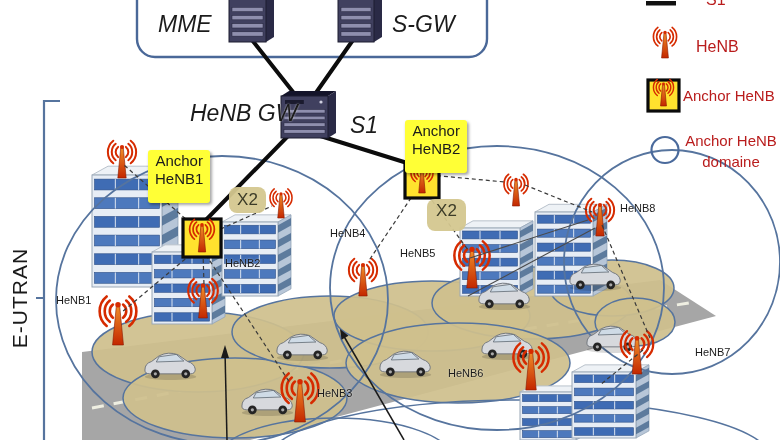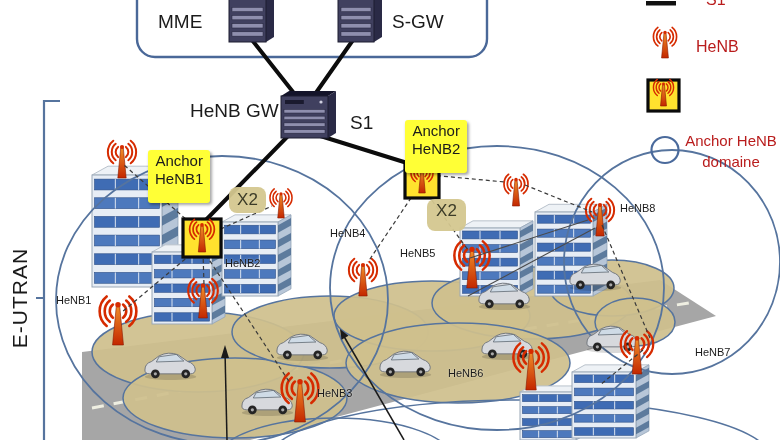--- a/index.html
+++ b/index.html
@@ -1,21 +1,21 @@
 <!DOCTYPE html>
 <html><head>
 <meta charset="utf-8">
 <style>
   html,body{margin:0;padding:0;background:#fff;}
   #root{position:relative;width:780px;height:440px;overflow:hidden;background:#fff;
         font-family:"Liberation Sans",sans-serif;}
   #scene{position:absolute;left:0;top:0;}
   .lab{position:absolute;color:#1b1b1b;white-space:nowrap;
        text-shadow:0 0 2px rgba(255,255,255,.65);}
-  .big{font-size:19px;}
+  .big{font-size:23px;font-style:italic;}
   .henb{font-size:11px;}
   .yellow-note{background:#ffff36;border-radius:3px;padding:2px 7px 15px;
        box-shadow:1.5px 2px 3px rgba(0,0,0,.35);font-size:15px;line-height:18px;
        text-align:center;text-shadow:none;}
   .x2box{background:rgba(212,199,143,.95);border-radius:8px;color:#3c3c28;
        font-size:17px;text-align:center;text-shadow:none;}
   .legend-lab{font-size:15px;color:#b91c1c;text-shadow:none;}
   .legend-domain{width:98px;text-align:center;line-height:21px;white-space:normal;}
   .eutran{font-size:21px;letter-spacing:1px;color:#1a1a1a;width:120px;text-align:center;
        transform:rotate(-90deg);text-shadow:none;}
@@ -539,14 +539,15 @@
   <div class="lab henb" style="left:330px;top:227px">HeNB4</div>
   <div class="lab henb" style="left:400px;top:247px">HeNB5</div>
   <div class="lab henb" style="left:448px;top:367px">HeNB6</div>
   <div class="lab henb" style="left:695px;top:346px">HeNB7</div>
   <div class="lab henb" style="left:620px;top:202px">HeNB8</div>
 
   <div class="lab eutran" style="left:-40px;top:286px">E-UTRAN</div>
 
   <div class="lab legend-lab" style="left:706px;top:-9px;font-size:16px">S1</div>
   <div class="lab legend-lab" style="left:696px;top:38px;font-size:16px">HeNB</div>
+  <div class="lab legend-lab" style="left:683px;top:87px">Anchor HeNB</div>
   <div class="lab legend-lab legend-domain" style="left:682px;top:130px">Anchor HeNB domaine</div>
 </div>
 
 </body></html>

